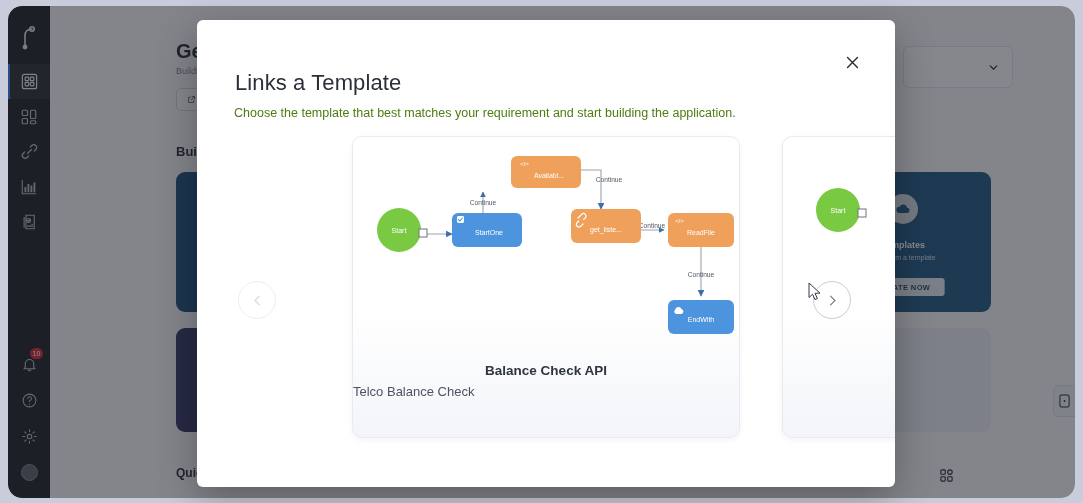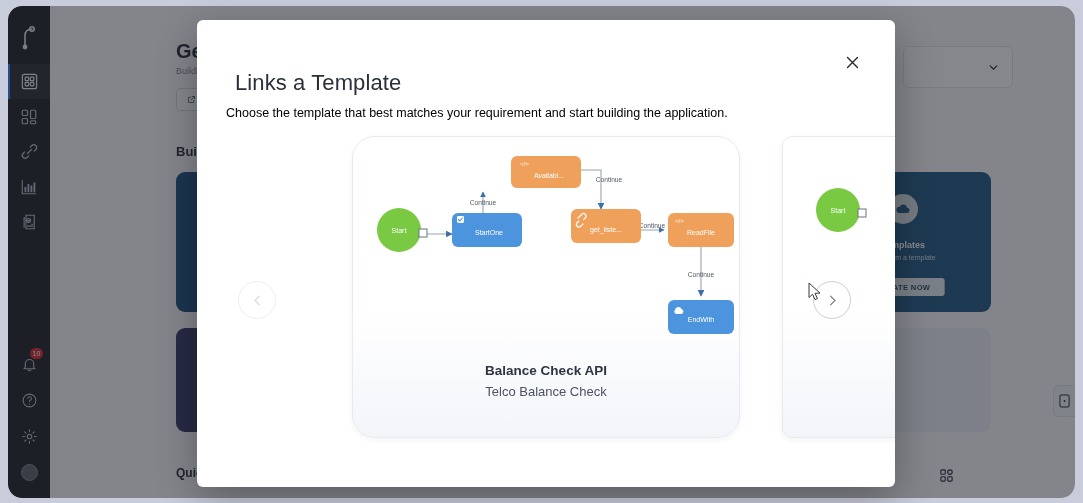--- a/index.html
+++ b/index.html
@@ -192,22 +192,22 @@
     border-radius: 6px;
     box-shadow: 0 12px 40px rgba(0,0,0,.30);
     overflow: hidden;
   }
   .modal-title {
     position: absolute; left: 38px; top: 50px;
     font-size: 22px; color: #2a2f3a; font-weight: normal;
     letter-spacing: .1px;
   }
   .modal-sub {
-    position: absolute; left: 29px; top: 86px;
-    font-size: 12.5px; color: #000000;
+    position: absolute; left: 37px; top: 86px;
+    font-size: 12.5px; color: #4d7c0f;
   }
   .modal-close {
     position: absolute; right: 30px; top: 29px;
     width: 26px; height: 26px;
     display: flex; align-items: center; justify-content: center;
     color: #2a2f3a; font-size: 19px; line-height: 1;
     cursor: pointer;
     font-family: "Liberation Sans", sans-serif;
   }
 
@@ -218,33 +218,33 @@
   }
   .tcard {
     position: absolute; top: 0;
     width: 388px; height: 302px;
     background: linear-gradient(180deg,#ffffff 0%, #ffffff 58%, #f3f5f9 100%);
     border: 1px solid #e7eaf1;
     border-radius: 10px;
     box-shadow: 0 2px 6px rgba(20,30,60,.05);
     overflow: hidden;
   }
-  .tcard-main { left: 155px; border-radius: 23px; }
+  .tcard-main { left: 155px; }
   .tcard-next { left: 585px; }
 
   .diagram {
     position: absolute; left: 0; top: 0; width: 388px; height: 218px;
   }
   .tcard-title {
     position: absolute; left: 0; right: 0; top: 226px;
     text-align: center; font-size: 13.5px; font-weight: bold; color: #2e3442;
   }
   .tcard-sub {
     position: absolute; left: 0; right: 0; top: 247px;
-    text-align: center; font-size: 13px; color: #4b5262;
+    text-align: left; font-size: 13px; color: #4b5262;
   }
 
   .nav-btn {
     position: absolute;
     width: 38px; height: 38px;
     border-radius: 50%;
     background: #fff;
     display: flex; align-items: center; justify-content: center;
     cursor: pointer;
   }

